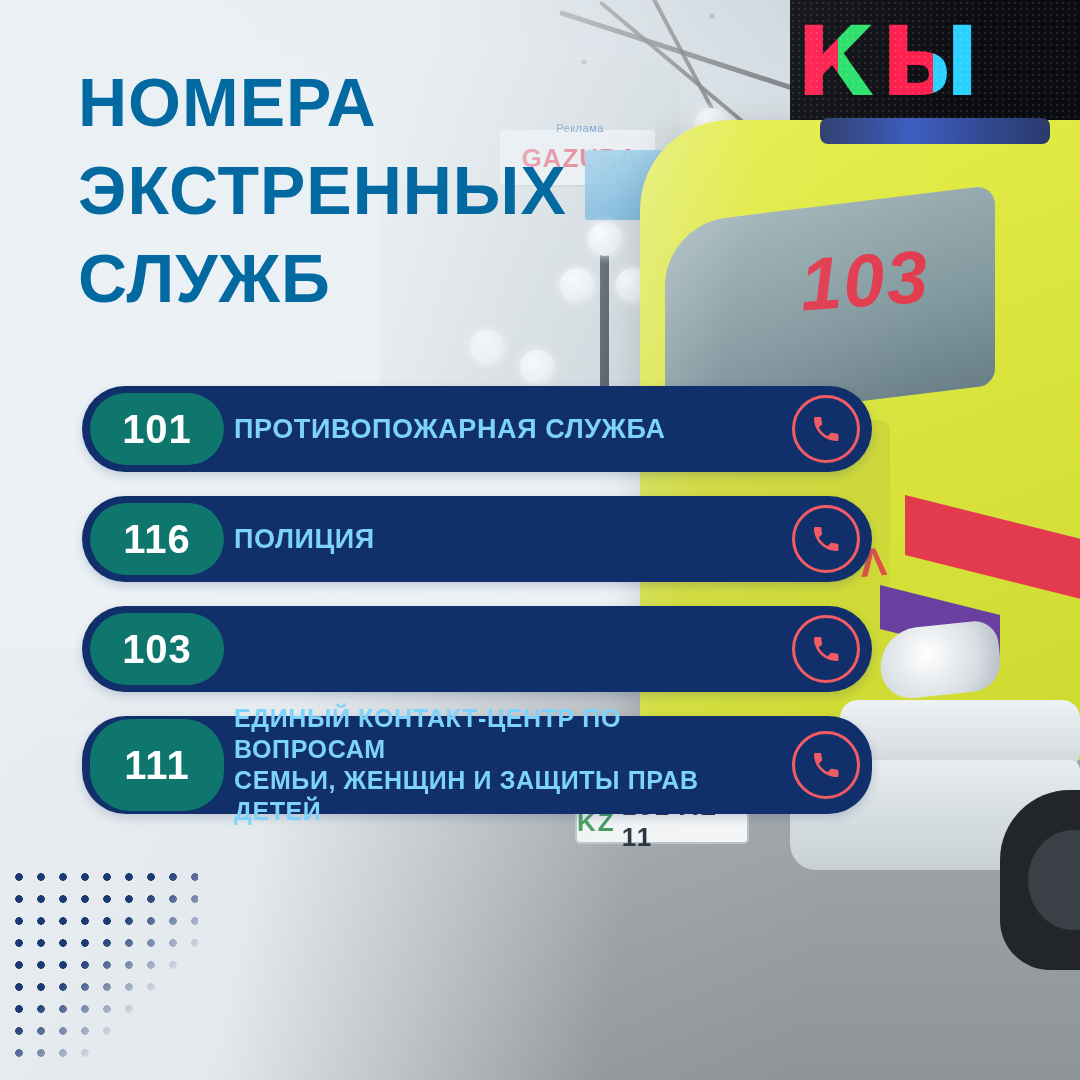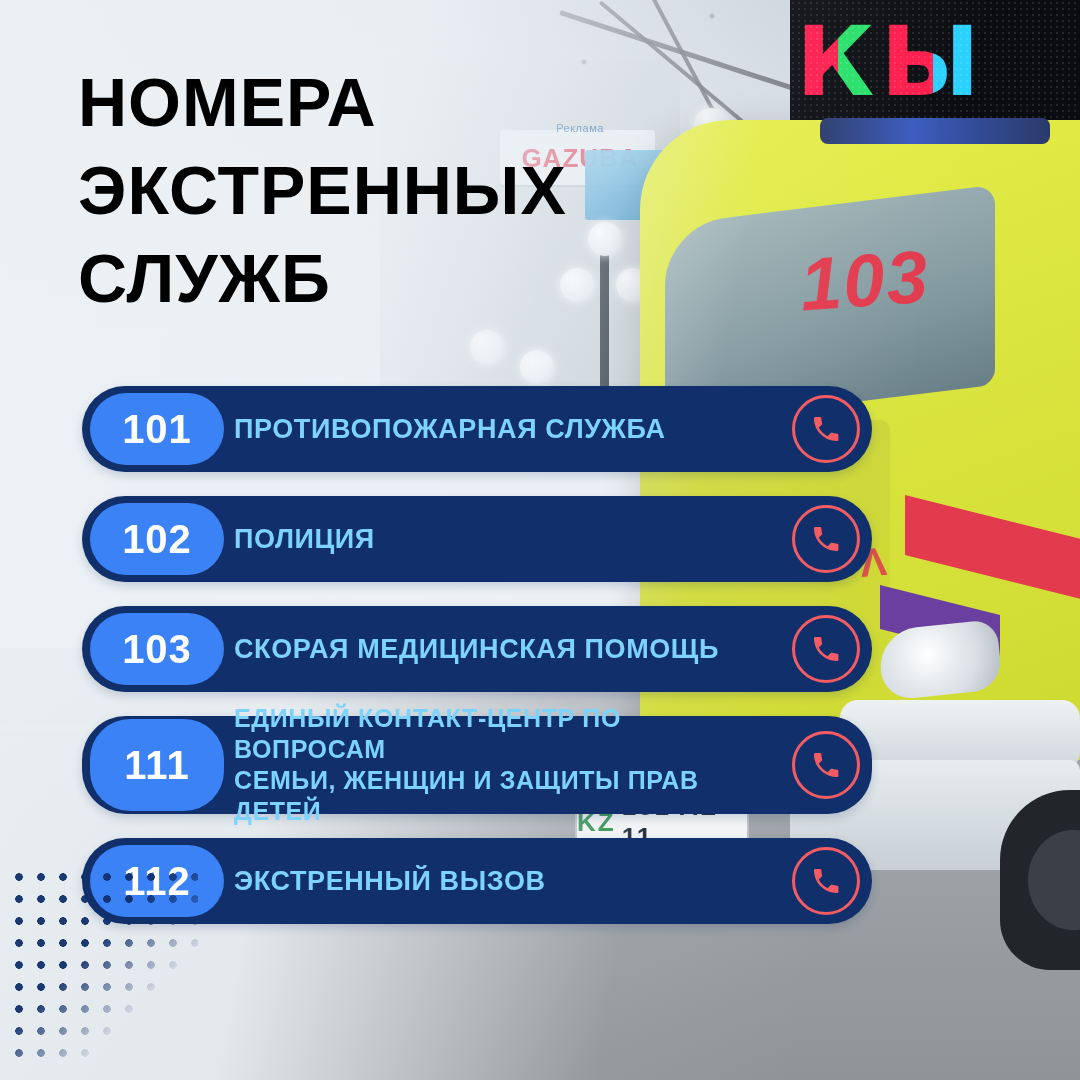--- a/index.html
+++ b/index.html
@@ -263,21 +263,21 @@
   }
 
   
   .content { position:absolute; inset:0; }
 
   .title {
     position:absolute;
     left: 78px;
     top: 58px;
     width: 640px;
-    color:#000000;
+    color:#0369a1;
     font-size: 68px;
     line-height: 88px;
     font-weight: 800;
     letter-spacing: 1px;
     text-transform: uppercase;
     font-family: "Liberation Sans", sans-serif;
     white-space: pre-line;
   }
 
   .rows {
@@ -297,21 +297,21 @@
     box-shadow: 0 4px 10px rgba(17,48,107,.18);
   }
   .row.tall { height: 98px; }
   .badge {
     position:absolute;
     left: 8px;
     top: 50%;
     transform: translateY(-50%);
     width: 134px;
     height: 72px;
-    background:#3b82f6;
+    background:#0f766e;
     border-radius: 40px;
     color:#ffffff;
     font-size: 40px;
     font-weight: 700;
     display:flex;
     align-items:center;
     justify-content:center;
     letter-spacing: 1px;
   }
   .row.tall .badge { height: 92px; }
@@ -425,57 +425,47 @@
         <div class="badge">101</div>
         <div class="label">ПРОТИВОПОЖАРНАЯ СЛУЖБА</div>
         <div class="phone">
           <svg viewBox="0 0 24 24" aria-hidden="true">
               <path fill="#f45c63" d="M6.6 10.8c1.4 2.8 3.8 5.1 6.6 6.6l2.2-2.2c.3-.3.7-.4 1.1-.3 1.2.4 2.5.6 3.8.6.6 0 1 .4 1 1V20c0 .6-.4 1-1 1C10.6 21 3 13.4 3 4c0-.6.4-1 1-1h3.5c.6 0 1 .4 1 1 0 1.3.2 2.6.6 3.8.1.4 0 .8-.3 1.1l-2.2 1.9z"></path>
             </svg>
         </div>
       </div>
 
       <div class="row">
-        <div class="badge">102</div>
+        <div class="badge">116</div>
         <div class="label">ПОЛИЦИЯ</div>
         <div class="phone">
           <svg viewBox="0 0 24 24" aria-hidden="true">
               <path fill="#f45c63" d="M6.6 10.8c1.4 2.8 3.8 5.1 6.6 6.6l2.2-2.2c.3-.3.7-.4 1.1-.3 1.2.4 2.5.6 3.8.6.6 0 1 .4 1 1V20c0 .6-.4 1-1 1C10.6 21 3 13.4 3 4c0-.6.4-1 1-1h3.5c.6 0 1 .4 1 1 0 1.3.2 2.6.6 3.8.1.4 0 .8-.3 1.1l-2.2 1.9z"></path>
             </svg>
         </div>
       </div>
 
       <div class="row">
         <div class="badge">103</div>
-        <div class="label">СКОРАЯ МЕДИЦИНСКАЯ ПОМОЩЬ</div>
         <div class="phone">
           <svg viewBox="0 0 24 24" aria-hidden="true">
               <path fill="#f45c63" d="M6.6 10.8c1.4 2.8 3.8 5.1 6.6 6.6l2.2-2.2c.3-.3.7-.4 1.1-.3 1.2.4 2.5.6 3.8.6.6 0 1 .4 1 1V20c0 .6-.4 1-1 1C10.6 21 3 13.4 3 4c0-.6.4-1 1-1h3.5c.6 0 1 .4 1 1 0 1.3.2 2.6.6 3.8.1.4 0 .8-.3 1.1l-2.2 1.9z"></path>
             </svg>
         </div>
       </div>
 
       <div class="row tall">
         <div class="badge">111</div>
         <div class="label">ЕДИНЫЙ КОНТАКТ-ЦЕНТР ПО ВОПРОСАМ
 СЕМЬИ, ЖЕНЩИН И ЗАЩИТЫ ПРАВ ДЕТЕЙ</div>
         <div class="phone">
           <svg viewBox="0 0 24 24" aria-hidden="true">
               <path fill="#f45c63" d="M6.6 10.8c1.4 2.8 3.8 5.1 6.6 6.6l2.2-2.2c.3-.3.7-.4 1.1-.3 1.2.4 2.5.6 3.8.6.6 0 1 .4 1 1V20c0 .6-.4 1-1 1C10.6 21 3 13.4 3 4c0-.6.4-1 1-1h3.5c.6 0 1 .4 1 1 0 1.3.2 2.6.6 3.8.1.4 0 .8-.3 1.1l-2.2 1.9z"></path>
             </svg>
         </div>
       </div>
 
-      <div class="row">
-        <div class="badge">112</div>
-        <div class="label">ЭКСТРЕННЫЙ ВЫЗОВ</div>
-        <div class="phone">
-          <svg viewBox="0 0 24 24" aria-hidden="true">
-              <path fill="#f45c63" d="M6.6 10.8c1.4 2.8 3.8 5.1 6.6 6.6l2.2-2.2c.3-.3.7-.4 1.1-.3 1.2.4 2.5.6 3.8.6.6 0 1 .4 1 1V20c0 .6-.4 1-1 1C10.6 21 3 13.4 3 4c0-.6.4-1 1-1h3.5c.6 0 1 .4 1 1 0 1.3.2 2.6.6 3.8.1.4 0 .8-.3 1.1l-2.2 1.9z"></path>
-            </svg>
-        </div>
-      </div>
 
     </div>
 
     <div class="dots"></div>
   </div>
 </div>
 
 </body></html>

